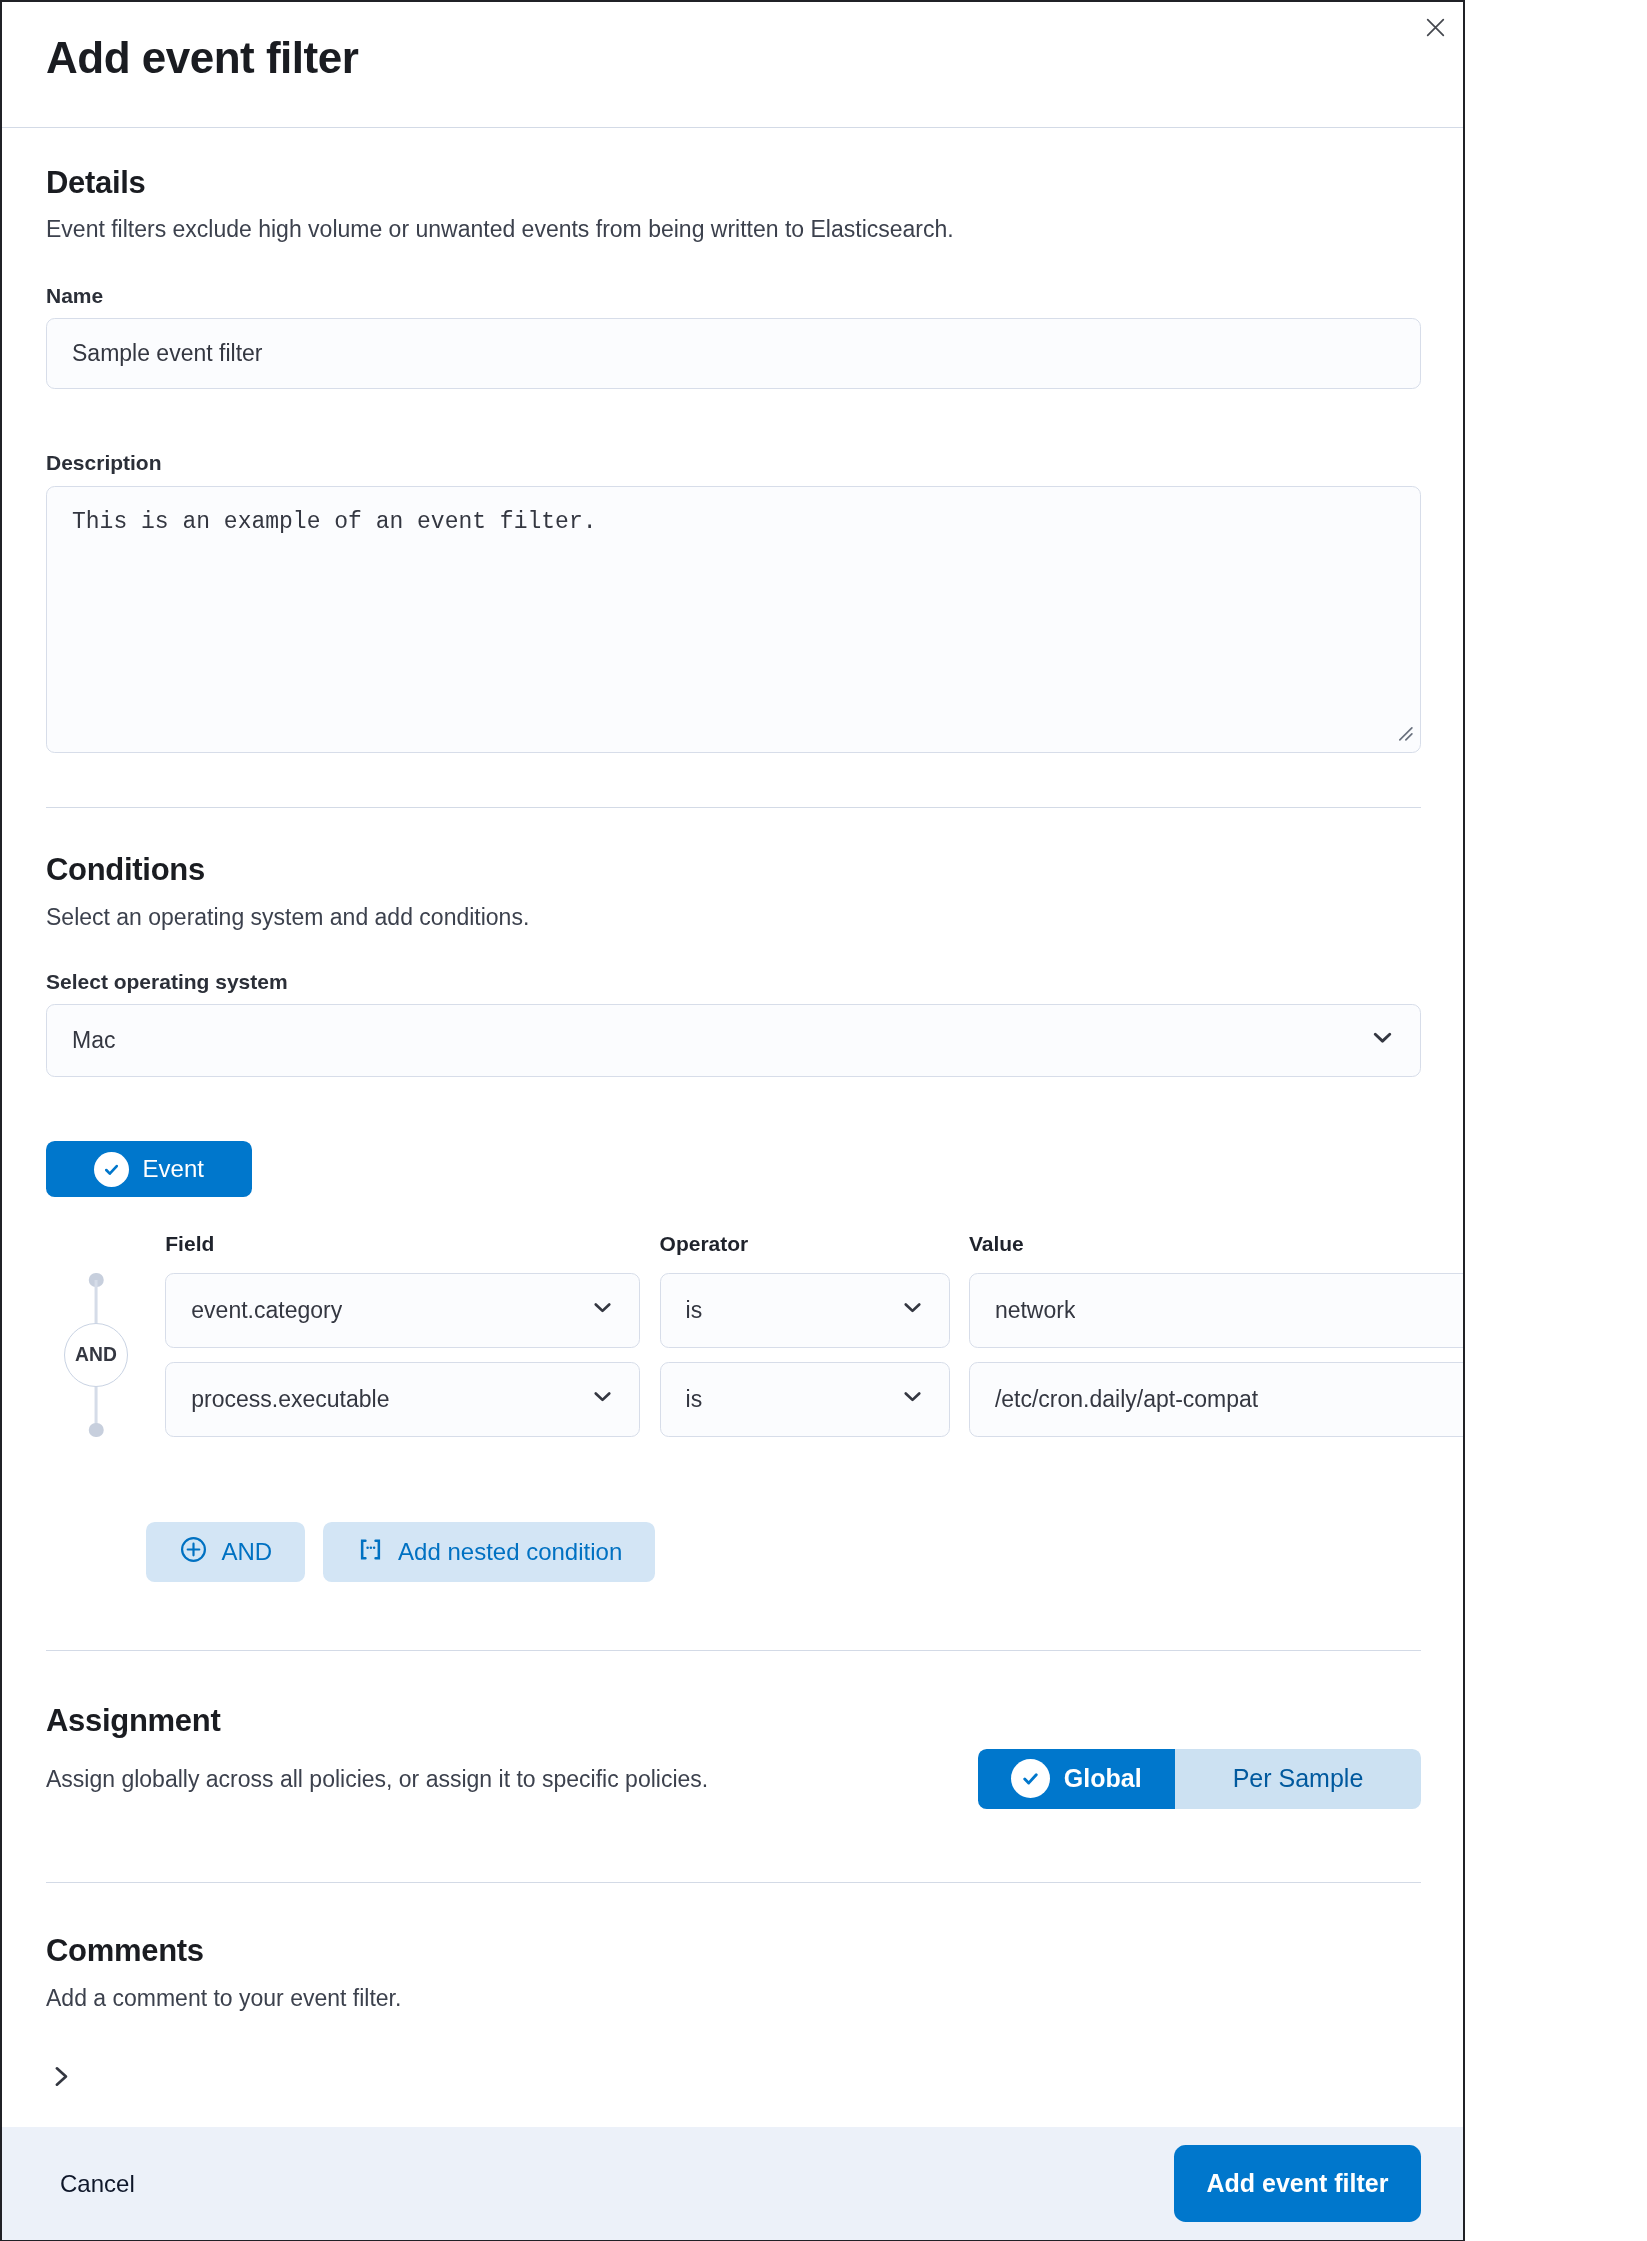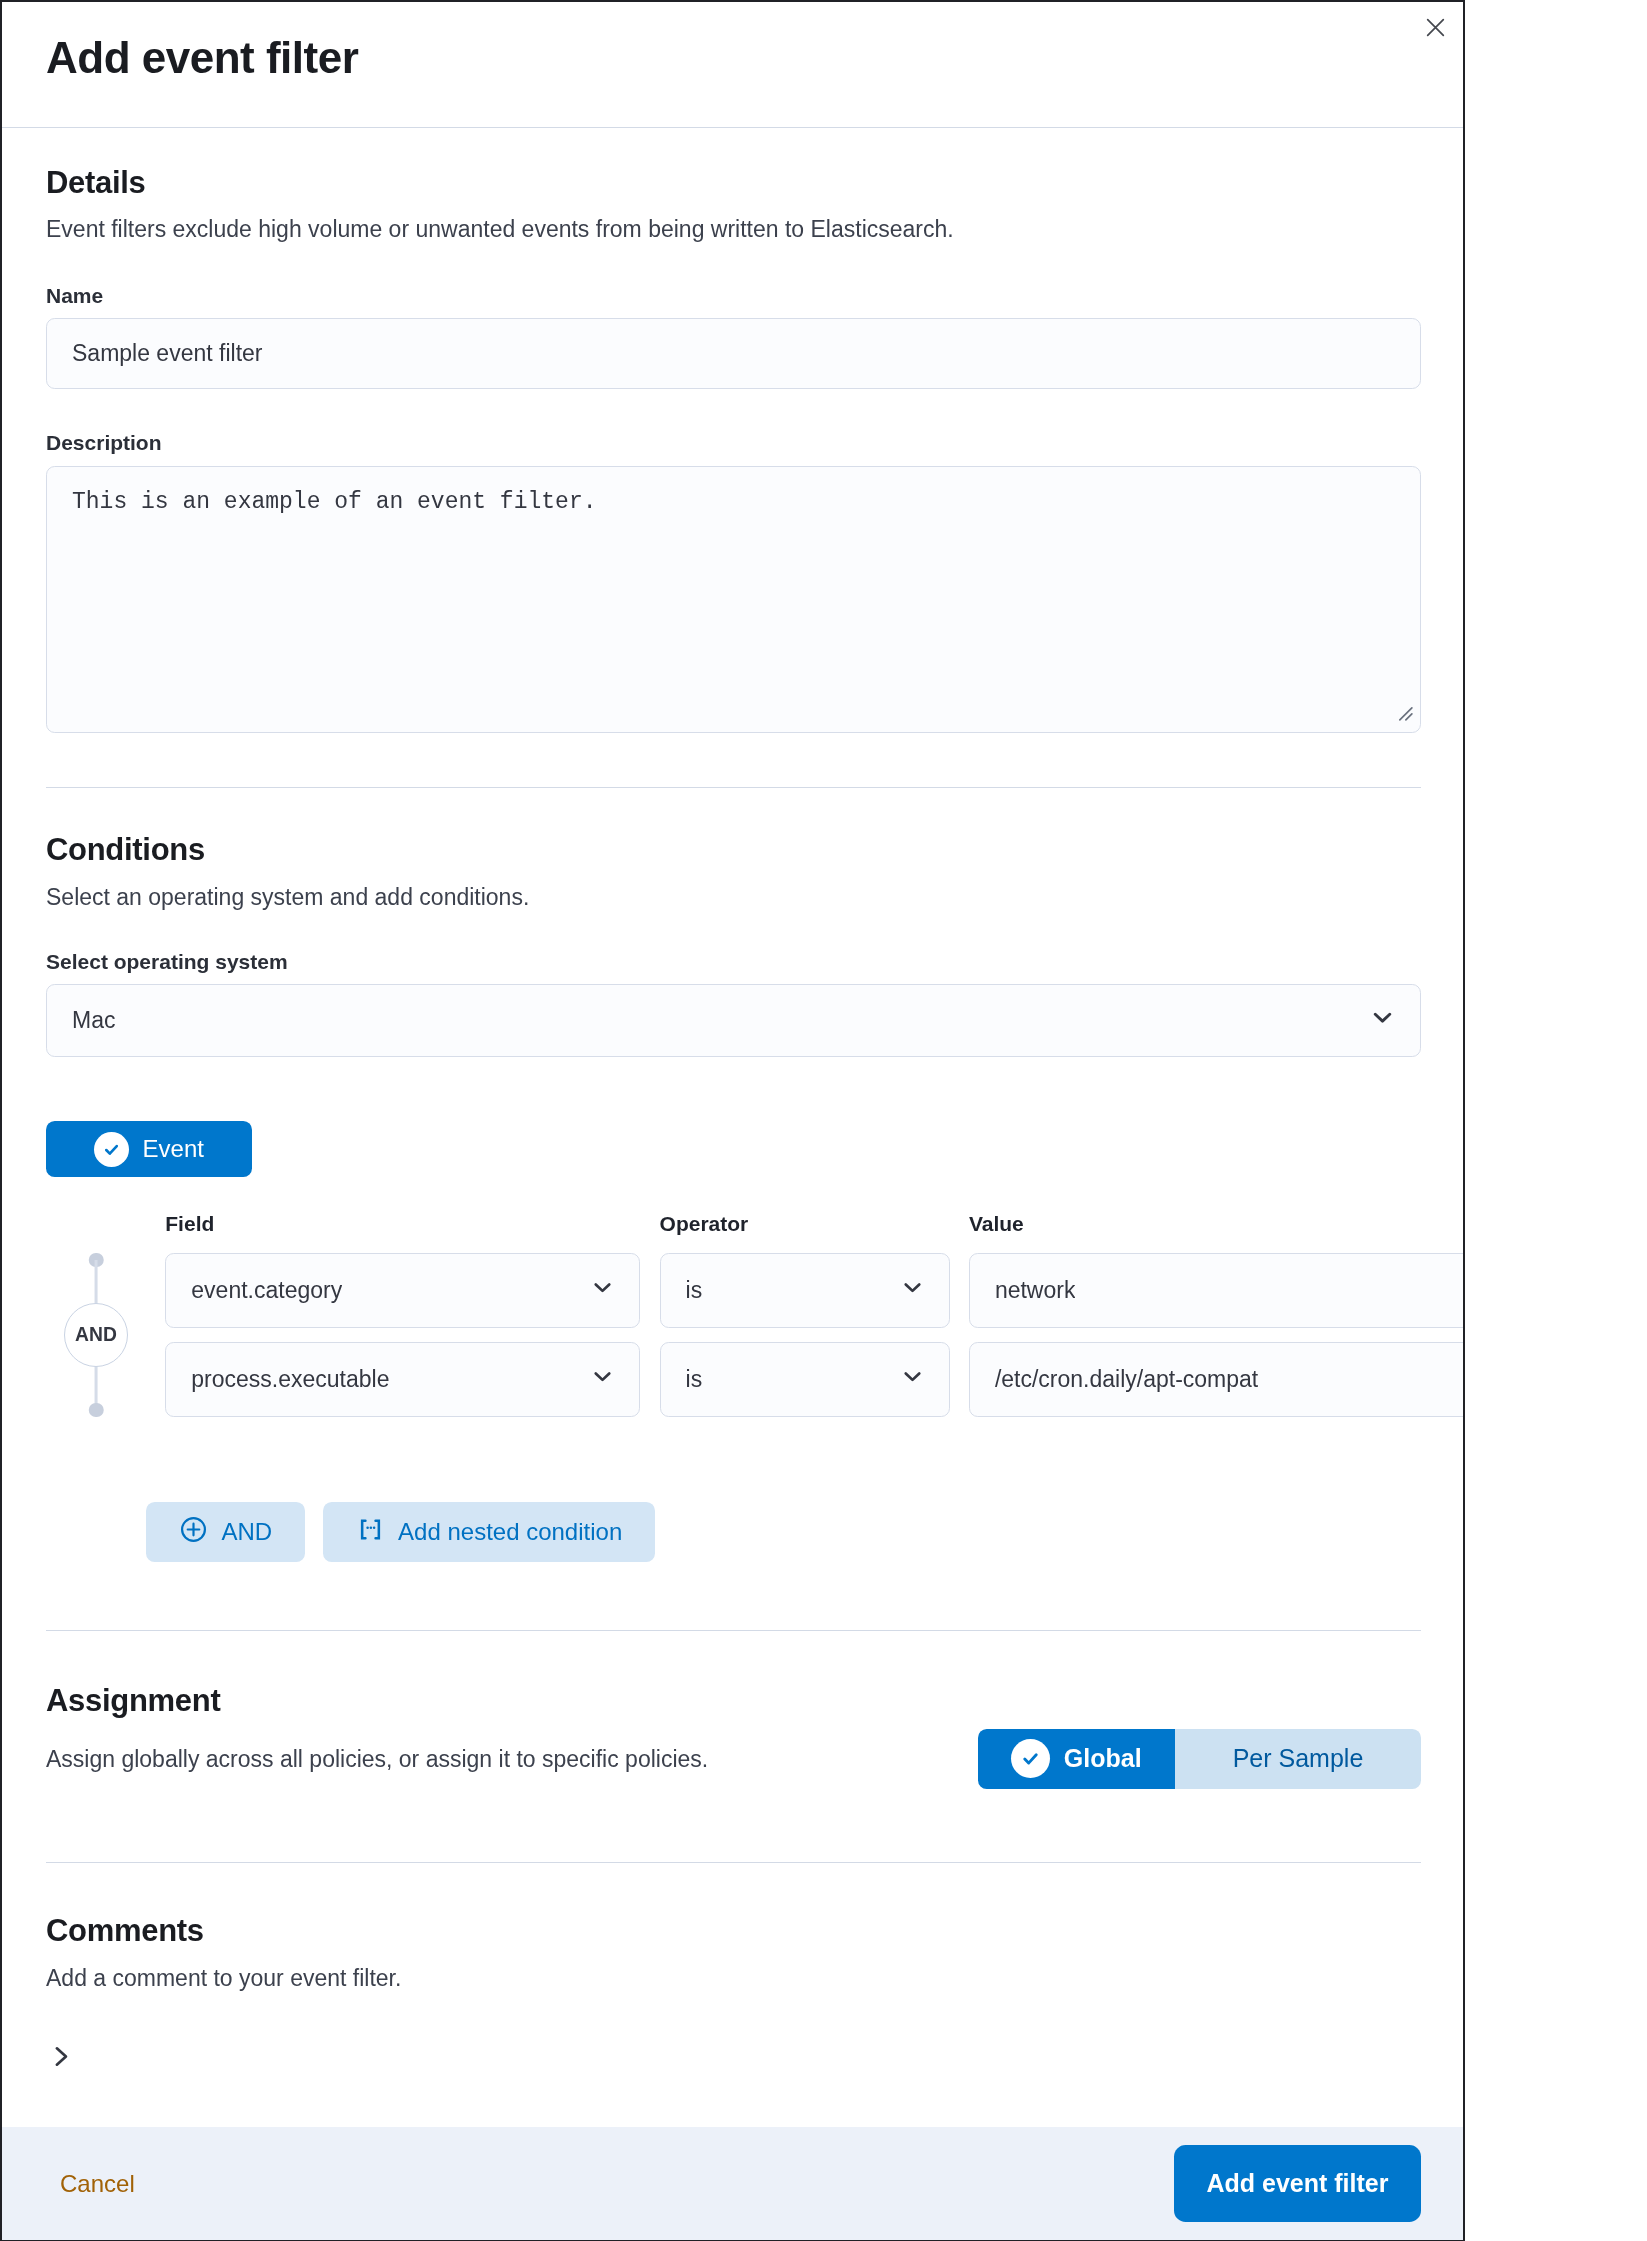--- a/index.html
+++ b/index.html
@@ -25,21 +25,21 @@
   .textarea-wrap{position:relative;margin-top:10.6px}
   .textarea{width:100%;height:267px;padding:19.3px 25px;line-height:1.45;resize:none;outline:none;font-family:Liberation Mono, monospace;display:block}
   .resize-grip{position:absolute;right:6.8px;bottom:6.8px;pointer-events:none}
   .select-control{height:73px;margin-top:10.6px;display:flex;align-items:center;justify-content:space-between;padding:0 23px 0 25px;cursor:pointer}
   .select-control .sel-text{white-space:nowrap;overflow:hidden;text-overflow:ellipsis}
 
   
   .h-details{margin-top:37px}
   .p-details{margin-top:11.6px}
   .lbl-name{margin-top:39px}
-  .lbl-desc{margin-top:42px}
+  .lbl-desc{margin-top:62px}
   .hr-1{margin-top:54px}
   .h-conditions{margin-top:44px}
   .lbl-os{margin-top:37px}
   .tabs{margin-top:64px}
   .cond-grid{margin-top:35px}
   .cond-actions{margin-top:85px}
   .hr-2{margin-top:68px}
   .h-assign{margin-top:52px}
   .assign-row{margin-top:9.7px;display:flex;align-items:center}
   .assign-row .section-sub{flex:1 1 auto;margin-top:0}
@@ -72,21 +72,21 @@
 
   
   .toggle-group{display:inline-flex;border-radius:8.7px;overflow:hidden;flex:0 0 auto}
   .toggle-seg{height:60px;display:flex;align-items:center;justify-content:center;gap:13.5px;font-size:25px;border:none;cursor:pointer}
   .toggle-seg.active{width:197px;background:#0077CC;color:#fff;font-weight:700}
   .toggle-seg.inactive{width:246px;background:#CCE1F2;color:#00599e;font-weight:500}
   .toggle-seg .check-circle{width:39px;height:39px}
 
   
   .modal-footer{flex:0 0 auto;height:113px;background:#ECF1F9;display:flex;align-items:center;justify-content:space-between;padding:0 42px 0 58px}
-  .cancel-link{background:none;border:none;color:#a16207;font-size:24px;font-weight:500;cursor:pointer;font-family:"Liberation Sans",sans-serif}
+  .cancel-link{background:none;border:none;color:#0f172a;font-size:24px;font-weight:500;cursor:pointer;font-family:"Liberation Sans",sans-serif}
   .primary-btn{width:247px;height:77px;background:#0077CC;color:#fff;border:none;border-radius:11.6px;font-size:25px;font-weight:600;cursor:pointer;font-family:"Liberation Sans",sans-serif}
 </style>
 </head>
 <body>
 
 <div class="modal">
 
   <div class="modal-header">
     <h1 class="modal-title">Add event filter</h1>
     <button class="close-btn">

